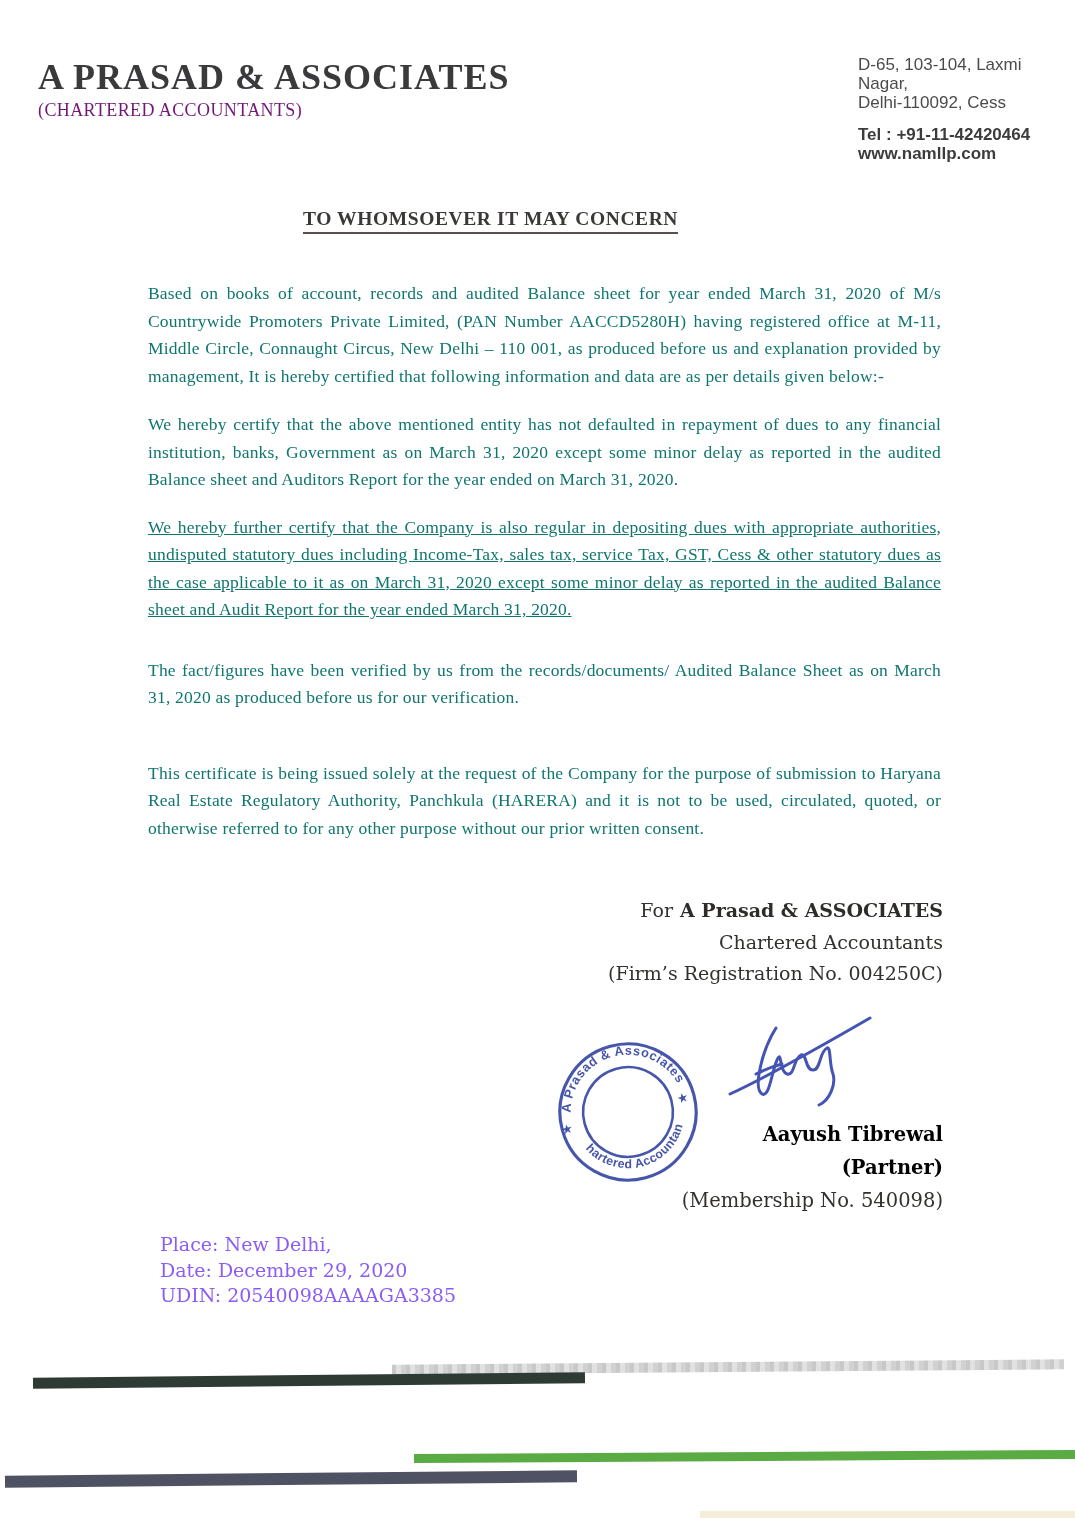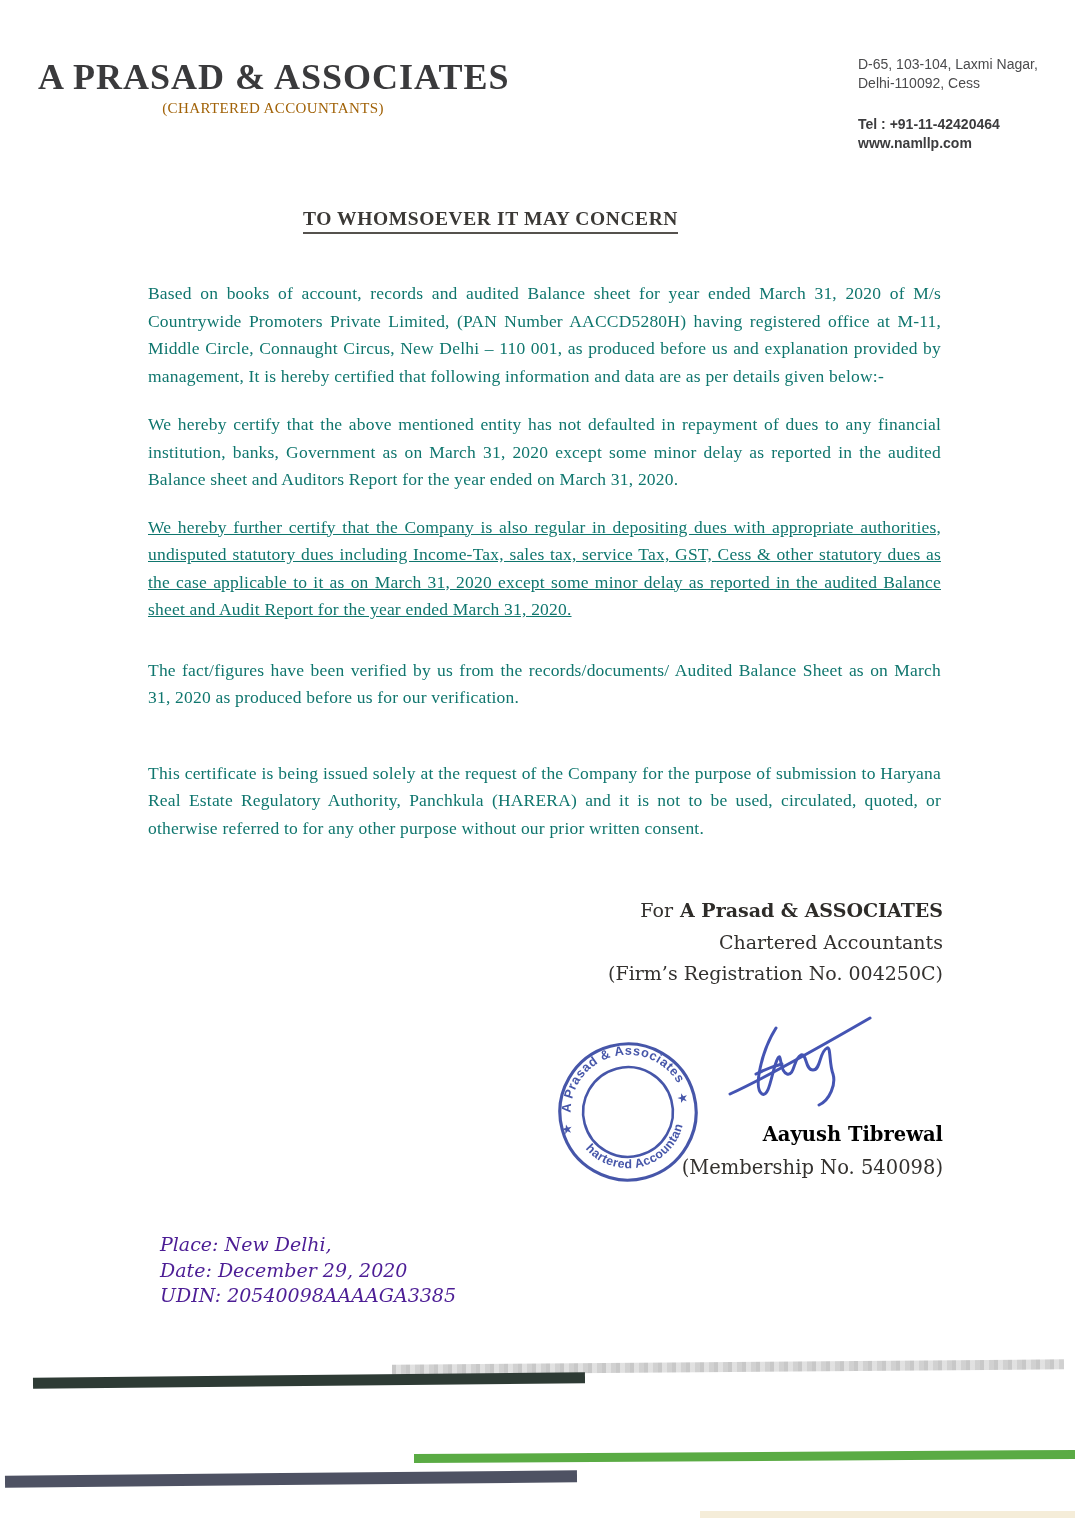--- a/index.html
+++ b/index.html
@@ -15,29 +15,29 @@
 
   
   .letterhead-left { position:absolute; left:38px; top:56px; width:470px; }
   .firm-name {
     font-family:"Liberation Serif", serif;
     font-weight:bold; font-size:36px; letter-spacing:1px;
     color:#3a3a3c; white-space:nowrap;
   }
   .firm-subtitle {
     font-family:"Liberation Serif", serif;
-    font-size:15px; color:#a16207; text-align:center;
+    font-size:18px; color:#701a75; text-align:left;
     margin-top:2px; letter-spacing:0.4px;
   }
   .letterhead-right {
     position:absolute; left:858px; top:55px; width:210px;
     font-family:"Liberation Sans", sans-serif;
-    font-size:14px; line-height:19px; color:#4b4b4d;
+    font-size:17px; line-height:19px; color:#4b4b4d;
   }
-  .letterhead-right .contact { margin-top:22px; font-weight:bold; color:#3c3c3e; }
+  .letterhead-right .contact { margin-top:13px; font-weight:bold; color:#3c3c3e; }
 
   
   .title-row { position:absolute; left:0; top:208px; width:981px; text-align:center; }
   .doc-title {
     display:inline-block;
     font-weight:bold; font-size:19.5px; letter-spacing:0.6px;
     color:#3b3936;
     border-bottom:2.5px solid #55524e;
     padding-bottom:2px;
   }
@@ -72,21 +72,21 @@
   }
   .signer-block .bold { font-weight:bold; color:#000000; }
 
   .stamp-svg { position:absolute; left:554px; top:1038px; }
   .sig-svg   { position:absolute; left:720px; top:1012px; }
 
   
   .footer-info {
     position:absolute; left:160px; top:1232px;
     font-family:"DejaVu Serif", serif;
-    font-size:19px; line-height:25.5px; color:#4c1d95;font-style:italic;
+    font-size:19px; line-height:25.5px; color:#8b5cf6;
   }
 
   
   .bar { position:absolute; }
   .bar-gray {
     left:392px; top:1362px; width:672px; height:10px;
     background:repeating-linear-gradient(90deg,#c2c2c2 0 4px,#dedede 4px 9px,#cccccc 9px 14px);
     transform:rotate(-0.45deg); opacity:0.9;
   }
   .bar-dark {
@@ -167,20 +167,21 @@
   <svg class="sig-svg" width="165" height="105" viewBox="0 0 165 105">
     <g fill="none" stroke="#3546ad" stroke-width="3" stroke-linecap="round" stroke-linejoin="round" opacity="0.92">
       <path d="M 10 82 C 45 66, 105 32, 150 6"></path>
       <path d="M 56 16 C 42 38, 33 76, 42 82 C 50 86, 52 56, 58 46 C 62 40, 59 60, 67 62 C 75 64, 73 47, 81 43 C 87 41, 85 58, 93 58 C 101 58, 99 40, 107 36 C 111 34, 109 52, 113 62 C 116 72, 110 88, 99 93"></path>
       <path d="M 36 62 C 44 58, 54 54, 62 52"></path>
     </g>
   </svg>
 
   <div class="signer-block">
     <div class="bold">Aayush Tibrewal</div>
+    <div class="bold">(Partner)</div>
     <div>(Membership No. 540098)</div>
   </div>
 
   <div class="footer-info">
     <div>Place: New Delhi,</div>
     <div>Date: December 29, 2020</div>
     <div>UDIN: 20540098AAAAGA3385</div>
   </div>
 
   <div class="bar bar-gray"></div>

